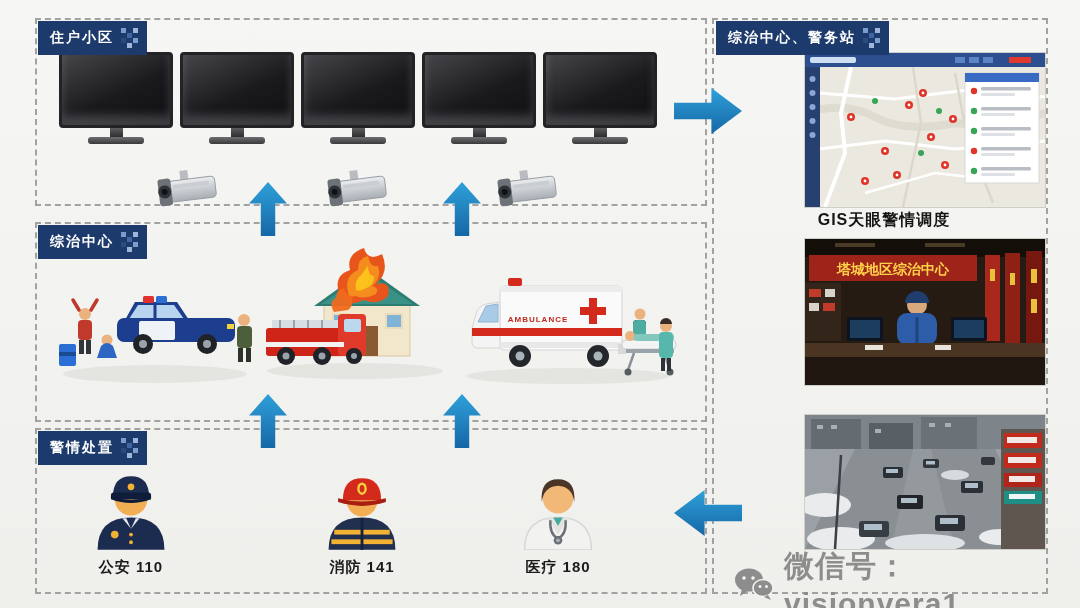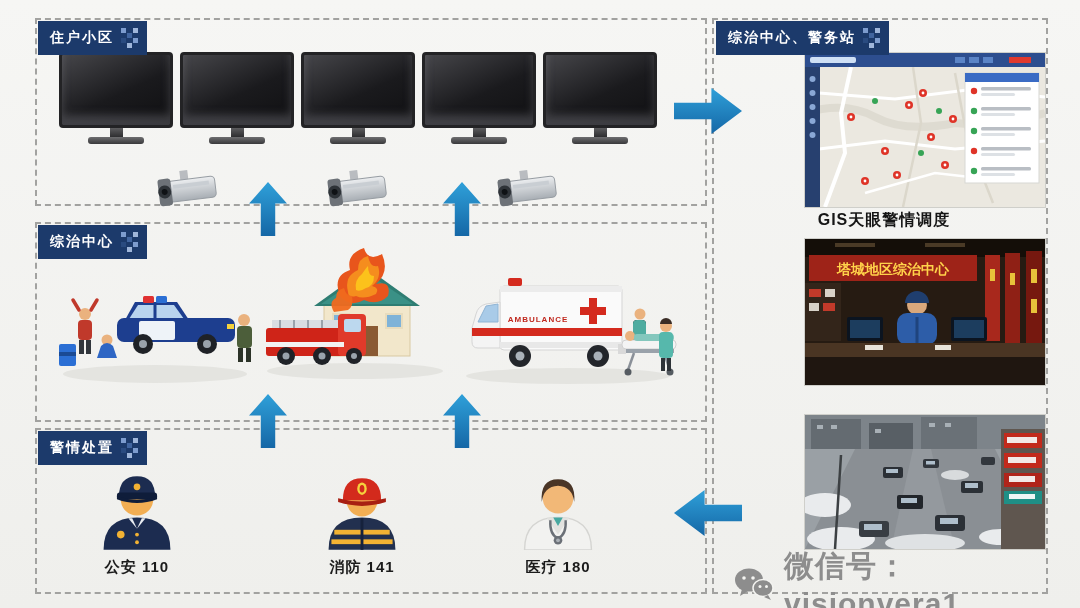--- a/index.html
+++ b/index.html
@@ -253,21 +253,21 @@
     <line x1="206" y1="101" x2="212" y2="118" stroke="#8a9098" stroke-width="2.5"></line>
     <circle cx="170" cy="120" r="3.5" fill="#555b61"></circle>
       <circle cx="212" cy="120" r="3.5" fill="#555b61"></circle>
     <circle cx="208" cy="74" r="6" fill="#eab27e"></circle>
     <path d="M202,72 a6,6 0 0 1 12,0 z" fill="#3a2d26"></path>
     <rect x="201" y="80" width="14" height="26" rx="4" fill="#56b8ac"></rect>
     <rect x="203" y="106" width="4" height="13" fill="#2e3338"></rect>
       <rect x="209" y="106" width="4" height="13" fill="#2e3338"></rect>
   </svg>
 
-  <div class="responder" style="left:75px;top:458px">
+  <div class="responder" style="left:69px;top:458px">
     <svg viewBox="0 0 90 96">
       <path d="M10,96 Q10,62 45,62 Q80,62 80,96 Z" fill="#1c2c50"></path>
       <polygon points="36,63 45,74 40,63" fill="#e8ecf2"></polygon>
         <polygon points="54,63 45,74 50,63" fill="#e8ecf2"></polygon>
       <circle cx="28" cy="80" r="4" fill="#f2b233"></circle>
       <circle cx="45" cy="80" r="2" fill="#f2b233"></circle>
         <circle cx="45" cy="88" r="2" fill="#f2b233"></circle>
       <circle cx="45" cy="43" r="17" fill="#f2ae53"></circle>
       <path d="M26,41 Q26,19 45,19 Q64,19 64,41 Z" fill="#1c2c50"></path>
       <rect x="24" y="36" width="42" height="7" rx="3" fill="#0f1d3a"></rect>

